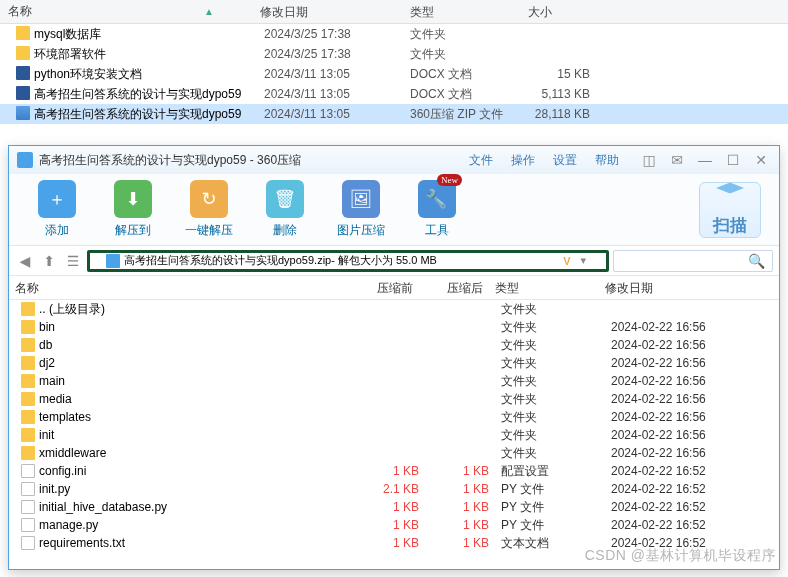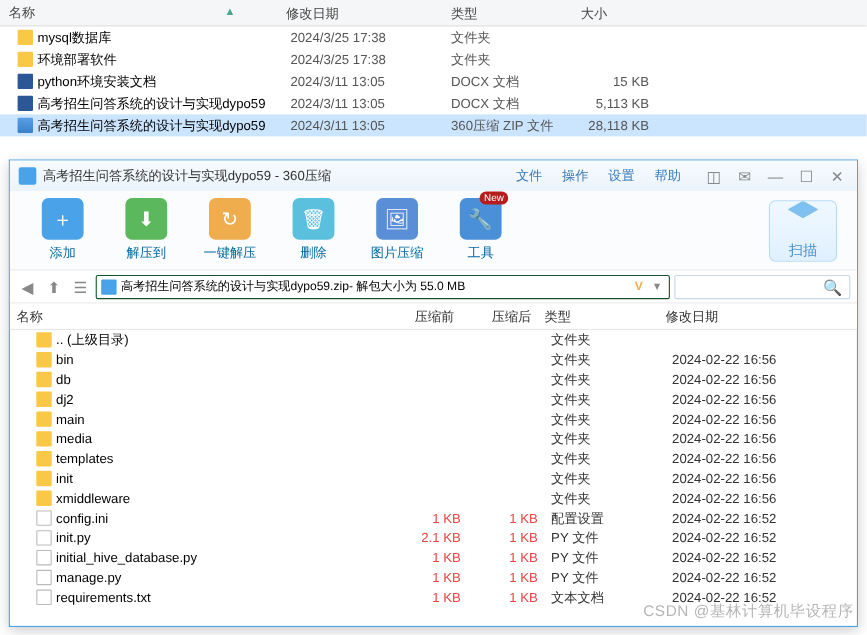--- a/index.html
+++ b/index.html
@@ -9,21 +9,21 @@
 .bg-header { display: flex; background: #f5f6f7; border-bottom: 1px solid #e0e0e0; height: 24px; }
 .bg-header .col { padding: 4px 8px; color: #444; font-size: 12px; }
 .bg-header .c-name { width: 252px; display: flex; align-items: center; justify-content: space-between; }
 .bg-header .c-date { width: 150px; }
 .bg-header .c-type { width: 118px; }
 .bg-header .c-size { width: 80px; }
 .sort-arrow { color: #4a8; font-size: 10px; margin-right: 30px; }
 
 .bg-row { display: flex; height: 20px; align-items: center; }
 .bg-row.sel { background: #cce5ff; }
-.bg-row .c-name { width: 252px; padding-left: 16px; display: flex; align-items: center; gap: 4px; }
+.bg-row .c-name { width: 252px; padding-left: 16px; display: flex; gap: 4px; }
 .bg-row .c-date { width: 150px; padding-left: 12px; color: #555; }
 .bg-row .c-type { width: 118px; padding-left: 8px; color: #555; }
 .bg-row .c-size { width: 80px; text-align: right; color: #555; padding-right: 10px; }
 .ico { width: 14px; height: 14px; display: inline-block; }
 .ico-folder { background: #f9c846; border-radius: 1px; }
 .ico-docx { background: #2b5797; border-radius: 1px; }
 .ico-zip { background: linear-gradient(#5aa0e8,#3a80c8); border-radius: 1px; }
 .ico-file { background: #fff; border: 1px solid #bbb; border-radius: 1px; }
 
 
@@ -39,45 +39,45 @@
 .toolbar { height: 72px; display: flex; align-items: center; padding: 4px 18px; gap: 16px; border-bottom: 1px solid #e6e6e6; background: #fafcfe; }
 .tool { width: 60px; text-align: center; cursor: pointer; }
 .tool .ti { width: 38px; height: 38px; margin: 0 auto 4px; border-radius: 6px; display: flex; align-items: center; justify-content: center; color: #fff; font-size: 18px; position: relative; }
 .tool .tl { font-size: 12px; color: #0369a1; }
 .ti-add { background: #4aa3e8; }
 .ti-ext { background: #5cb85c; }
 .ti-one { background: #f0ad4e; }
 .ti-del { background: #5bc0de; }
 .ti-img { background: #5a8fd8; }
 .ti-tool { background: #4a90d9; }
-.badge-new { position: absolute; top: -6px; right: -6px; background: #b91c1c; color: #fff; font-size: 9px; padding: 1px 4px; border-radius: 6px; }
+.badge-new { position: absolute; top: -6px; right: -6px; background: #b91c1c; color: #fff; font-size: 9px; padding: 1px 4px; border-radius: 6px; font-family: Liberation Serif, serif; }
 .scan-box { margin-left: auto; width: 62px; height: 56px; border: 1px solid #b8dcf5; border-radius: 6px; display: flex; flex-direction: column; align-items: center; justify-content: center; background: linear-gradient(#f0f8ff,#e0f0ff); }
 .scan-box .si { width: 28px; height: 28px; background: #7ec0f0; clip-path: polygon(50% 0,100% 50%,50% 100%,0 50%); }
-.scan-box .sl { font-size: 13px; color: #4a8fc8; margin-top: 20px; }
+.scan-box .sl { font-size: 17px; color: #4a8fc8; margin-top: 20px; font-weight: bold; }
 
 .nav-row { height: 30px; display: flex; align-items: center; padding: 0 6px; gap: 4px; border-bottom: 1px solid #e6e6e6; background: #fff; }
 .nav-ico { width: 20px; height: 20px; color: #888; display: flex; align-items: center; justify-content: center; cursor: pointer; font-size: 14px; }
-.addr { flex: 1; height: 22px; border: 1px solid #14532d; border-radius: 2px; display: flex; align-items: center; padding: 0 4px; font-size: 11px; }
+.addr { flex: 1; height: 22px; border: 3px solid #14532d; border-radius: 2px; display: flex; align-items: center; padding: 0 16px; font-size: 11px; }
 .addr .ai { width: 14px; height: 14px; background: #4aa3e8; border-radius: 1px; margin-right: 4px; }
 .addr .vchar { margin-left: auto; color: #f0ad4e; font-weight: bold; padding: 0 6px; }
 .addr .dd { color: #888; padding: 0 4px; }
 .search-box { width: 160px; height: 22px; border: 1px solid #c8d8e8; border-radius: 2px; display: flex; align-items: center; justify-content: flex-end; padding: 0 6px; }
 .search-box .sicon { color: #4aa3e8; font-size: 14px; }
 
 .list-head { height: 24px; display: flex; border-bottom: 1px solid #e6e6e6; background: #fff; }
 .list-head .lc { padding: 4px 6px; color: #333; font-size: 12px; }
 .lc-name { width: 330px; padding-left: 8px; }
 .lc-before { width: 80px; text-align: right; }
 .lc-after { width: 70px; text-align: right; }
 .lc-type { width: 110px; padding-left: 12px; }
 .lc-date { width: 140px; padding-left: 12px; }
 
 .list-body { overflow: auto; height: 266px; }
 .lrow { display: flex; height: 18px; align-items: center; font-size: 12px; }
-.lrow .lc-name { display: flex; align-items: center; gap: 4px; padding-left: 24px; }
+.lrow .lc-name { display: flex; align-items: center; gap: 4px; padding-left: 12px; }
 .lrow .lc-before, .lrow .lc-after { color: #ef4444; }
 .lrow .lc-type, .lrow .lc-date { color: #333; }
 
 .watermark { position: absolute; bottom: 12px; right: 12px; color: rgba(120,120,120,0.55); font-size: 14px; letter-spacing: 0.5px; pointer-events: none; }
 </style>
 </head>
 <body>
 
 <div class="bg-header">
   <div class="col c-name">

